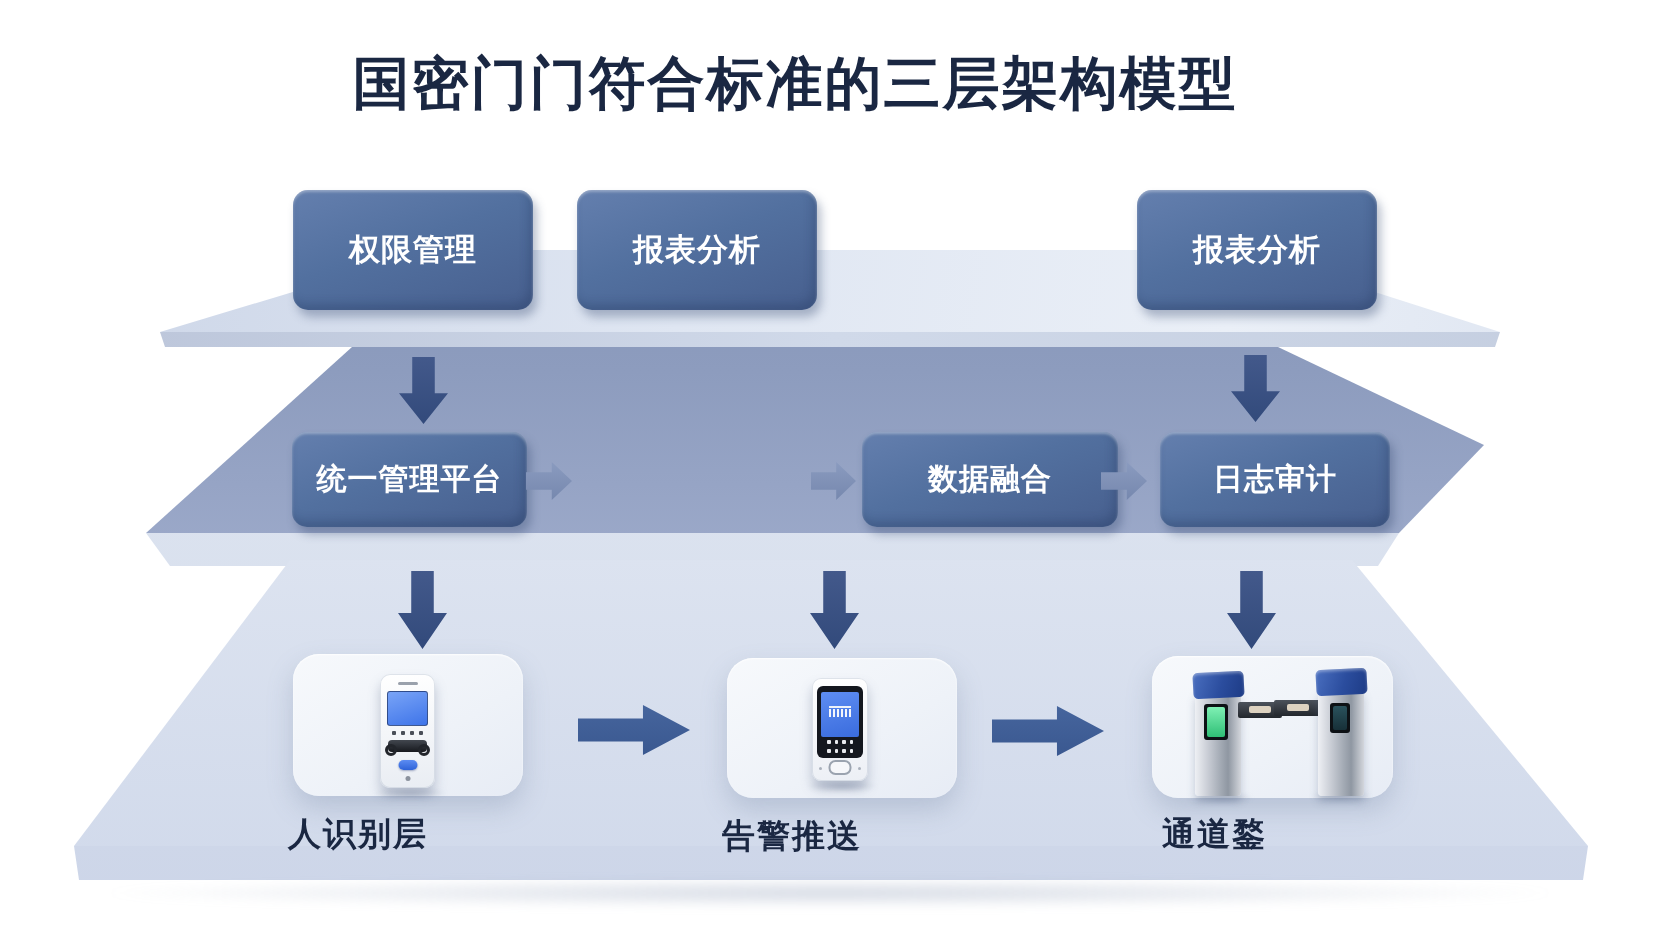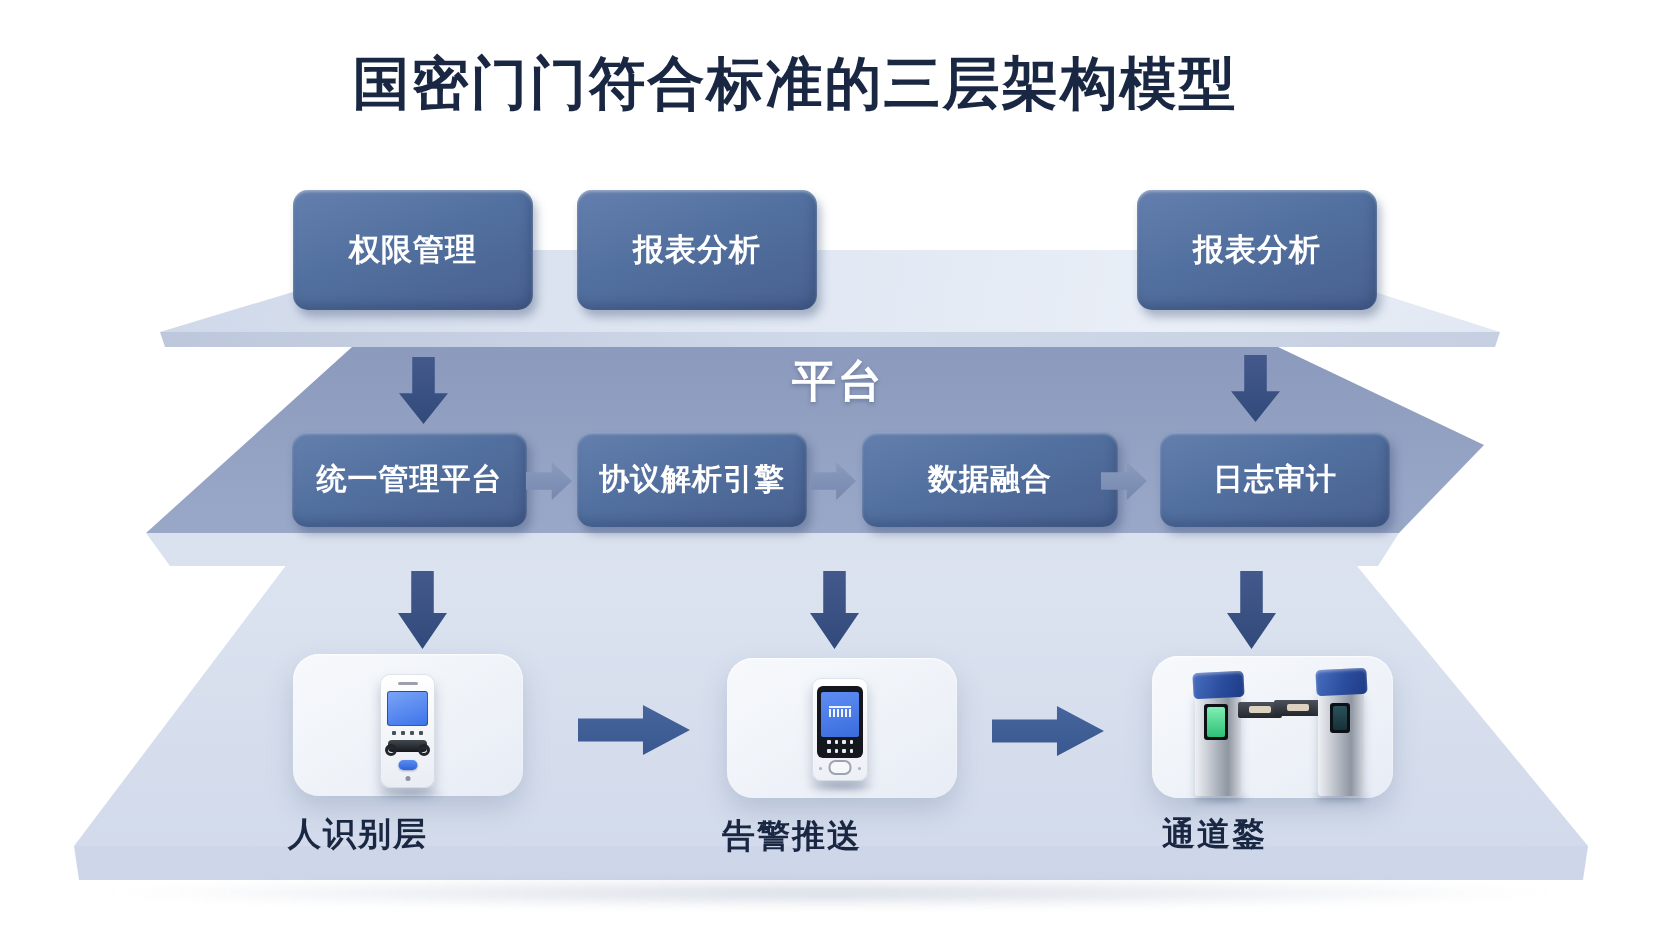--- a/index.html
+++ b/index.html
@@ -167,29 +167,25 @@
   <div class="box tbox" style="left:577px;width:240px">
       <span>报表分析</span>
     </div>
   <div class="box tbox" style="left:1137px;width:240px">
       <span>报表分析</span>
     </div>
 
   <div class="arrow-down" style="left:399px;top:357px;width:49px;height:67px"></div>
   <div class="arrow-down" style="left:1231px;top:355px;width:49px;height:67px"></div>
 
-  <div class="plat-label">平台</div>
 
   <div class="box mbox" style="left:292px;width:235px">
       <span>统一管理平台</span>
     </div>
   <div class="arrow-right-sm" style="left:526px;top:462px;width:46px;height:38px"></div>
-  <div class="box mbox" style="left:577px;width:230px">
-      <span>协议解析引擎</span>
-    </div>
   <div class="arrow-right-sm" style="left:811px;top:462px;width:45px;height:38px"></div>
   <div class="box mbox" style="left:862px;width:256px">
       <span>数据融合</span>
     </div>
   <div class="arrow-right-sm" style="left:1101px;top:462px;width:46px;height:38px"></div>
   <div class="box mbox" style="left:1160px;width:230px">
       <span>日志审计</span>
     </div>
 
   <div class="arrow-down" style="left:398px;top:571px;width:49px;height:78px"></div>

